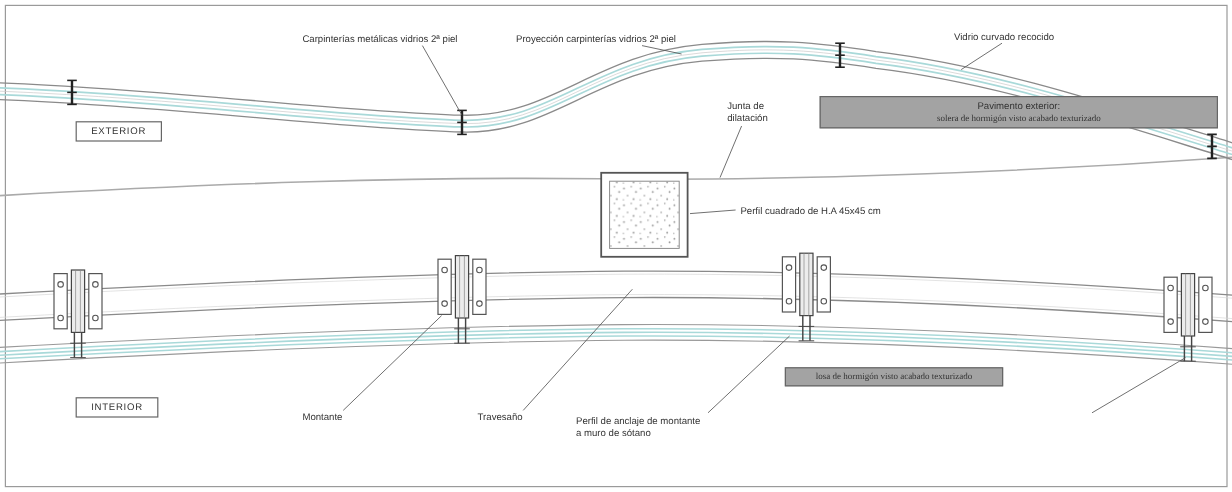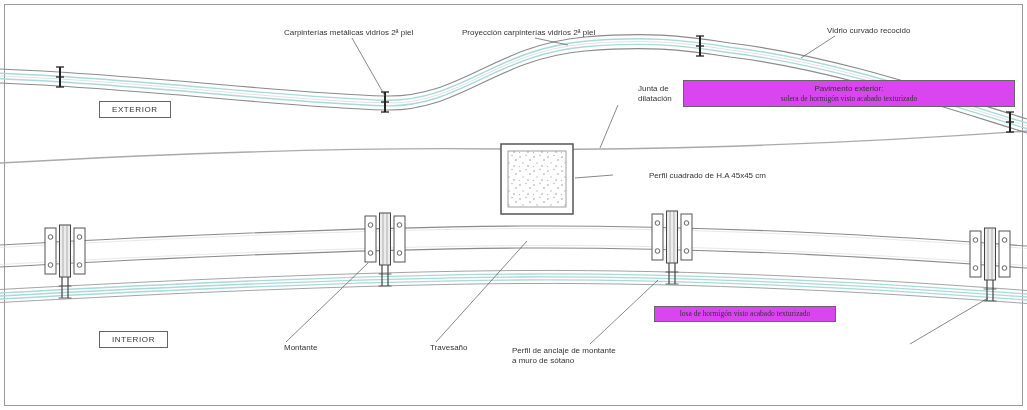--- a/index.html
+++ b/index.html
@@ -10,37 +10,35 @@
     font-family:"Liberation Sans", sans-serif;
     overflow:hidden;
   }
   .stage svg{position:absolute;left:0;top:0;}
   .lbl{
     position:absolute;
     font-size:8px;
     color:#333;
     white-space:nowrap;
     line-height:10px;
-    margin-left:32px;
   }
   .lbl.center{}
   .zone-box{
     position:absolute;
     border:1px solid #666;
     background:#fff;
     font-size:8px;
     letter-spacing:0.6px;
     color:#333;
     padding:3px 12px;
-    margin-left:36px;
   }
   .pav-box{
     position:absolute;
     border:1px solid #666;
-    background:#d946ef;
+    background:#a3a3a3;
     color:#333;
     text-align:center;
     padding:2px 4px;
   }
   .pav-box .l1{font-size:8px;line-height:11px;white-space:nowrap;}
   .pav-box .l2{font-size:7.5px;line-height:10px;white-space:nowrap;font-family:Liberation Serif, serif;}
 </style>
 </head>
 <body>
 

